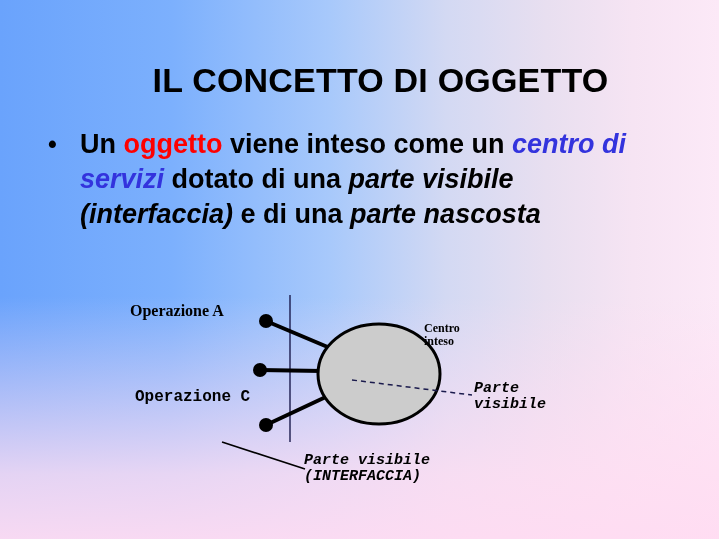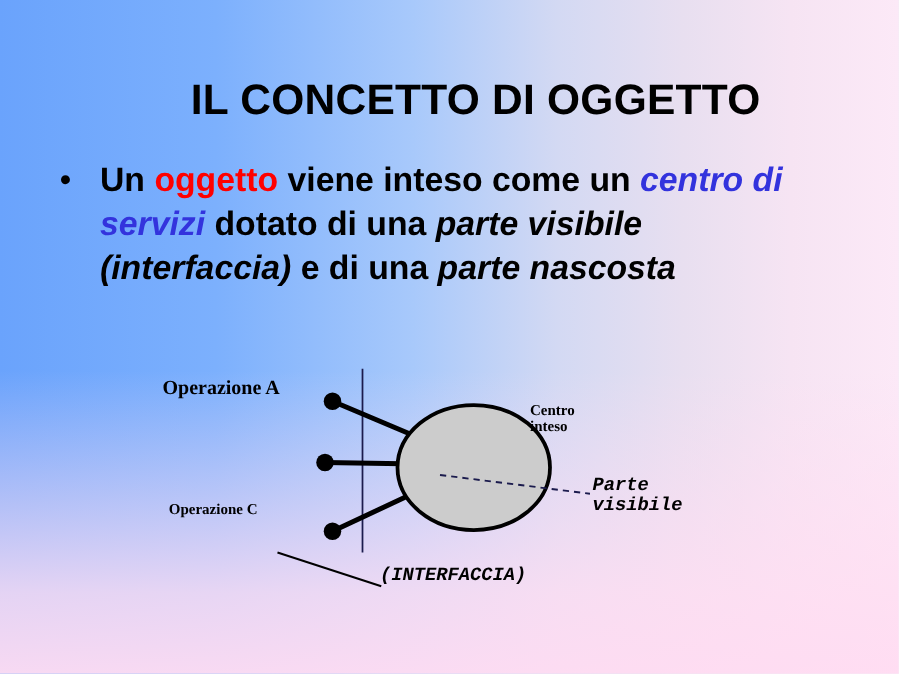--- a/index.html
+++ b/index.html
@@ -81,21 +81,21 @@
     font-family: "Liberation Serif", serif;
     font-weight: bold;
     color: #000000;
     white-space: nowrap;
     line-height: 1.08;
   }
   .dlabel.ital { font-style: italic; font-family: Liberation Mono, monospace; }
 
   #lbl-op-a { left: 130px; top: 20px;  font-size: 16px; }
   #lbl-op-b { left: 141px; top: 61px;  font-size: 16px; }
-  #lbl-op-c { left: 135px; top: 119px; font-size: 12px; }
+  #lbl-op-c { left: 135px; top: 107px; font-size: 16px; font-family: Liberation Mono, monospace; }
   #lbl-centro { left: 424px; top: 40px; font-size: 12px; }
   #lbl-nascosta { left: 474px; top: 99px; font-size: 15px; }
   #lbl-visibile { left: 304px; top: 171px; font-size: 15px; }
 </style>
 </head>
 <body>
 
 <div id="slide">
 
   <div id="title">IL CONCETTO DI OGGETTO</div>
@@ -137,17 +137,18 @@
       <div>Centro</div>
       <div>inteso</div>
     </div>
 
     <div class="dlabel ital" id="lbl-nascosta">
       <div>Parte</div>
       <div>visibile</div>
     </div>
 
     <div class="dlabel ital" id="lbl-visibile">
+      <div>Parte visibile</div>
       <div>(INTERFACCIA)</div>
     </div>
 
   </div>
 </div>
 
 </body></html>

